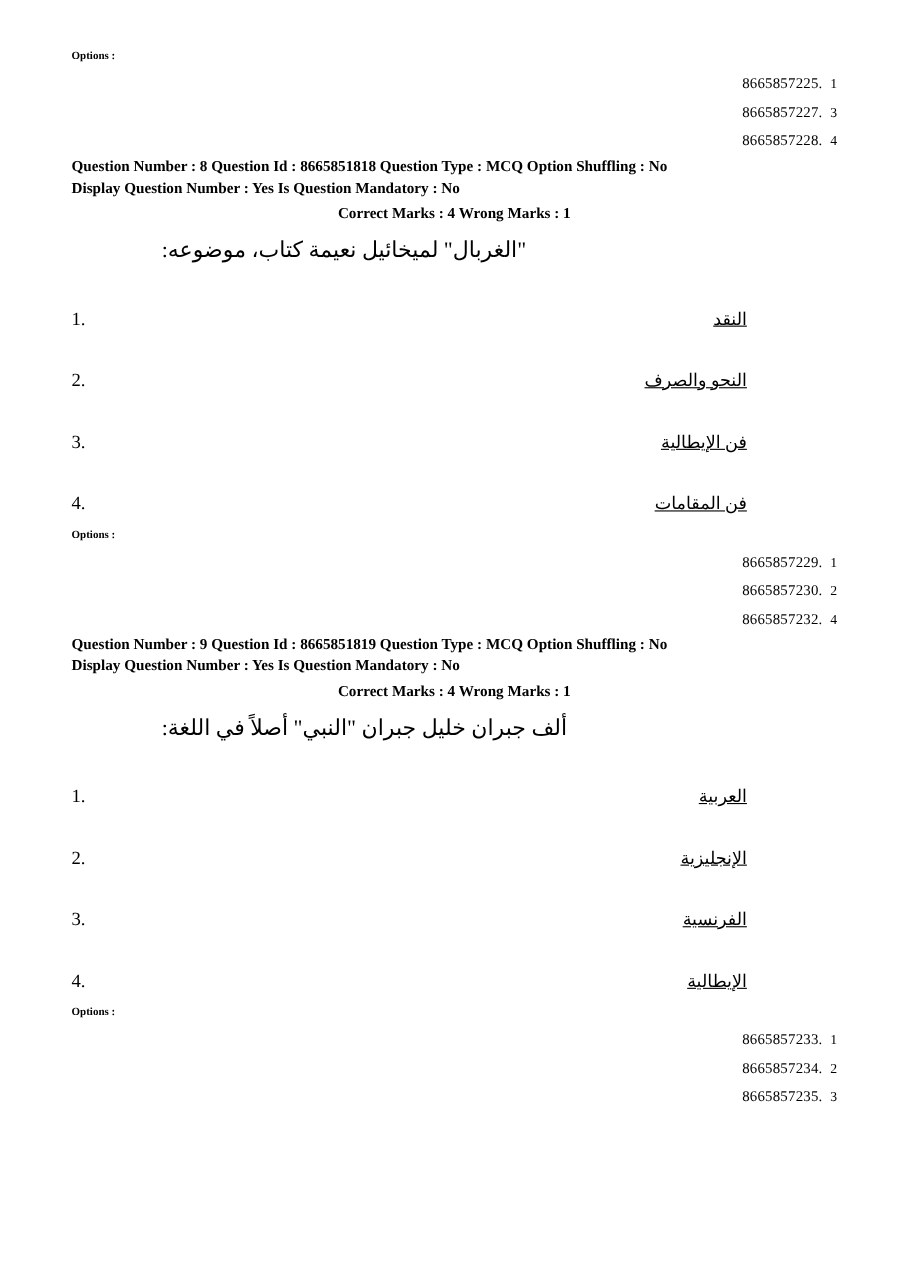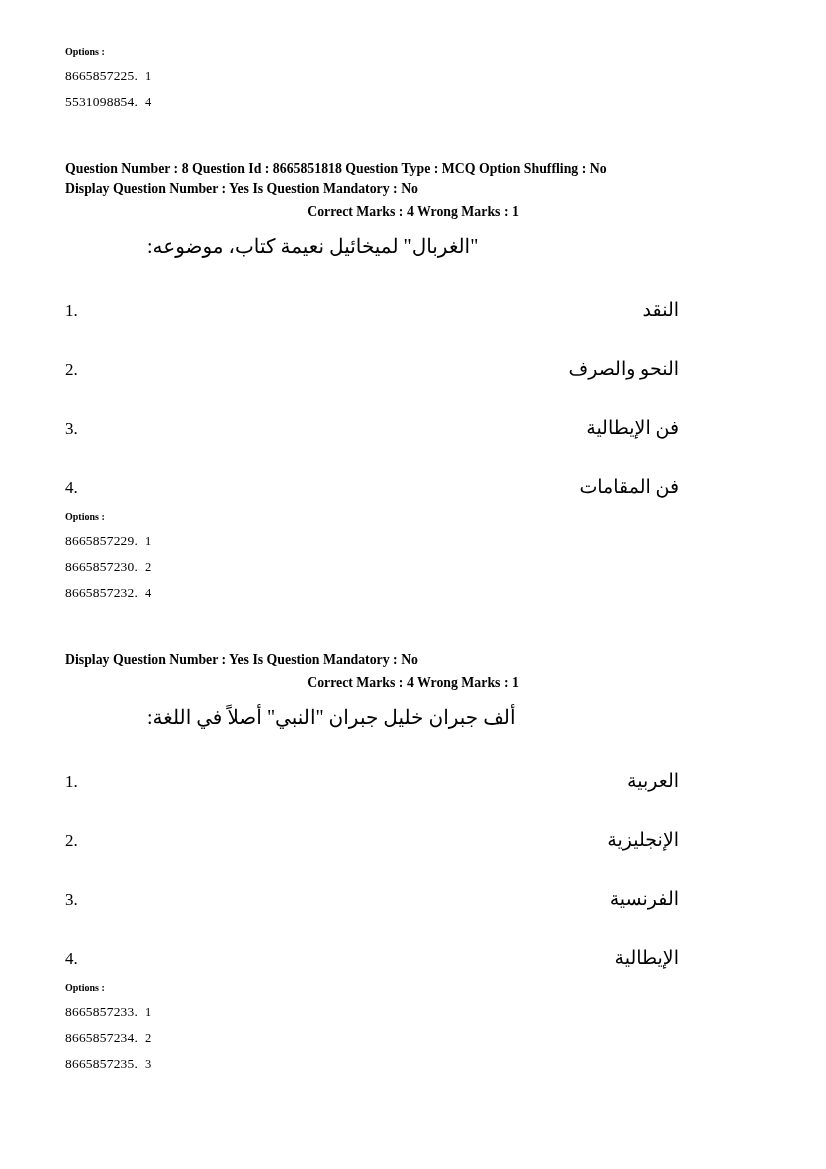--- a/index.html
+++ b/index.html
@@ -15,25 +15,26 @@
 
   .options-label {
     font-weight: bold;
     font-size: 10px;
     line-height: 22px;
   }
   .oid-row {
     font-size: 13.5px;
     line-height: 25px;
     white-space: nowrap;
+    text-align: right;
   }
   .oid { letter-spacing: 0.2px; }
   .oid-n { margin-left: 7px; font-size: 12.5px; }
 
-  .question { margin-top: 44px; }
+  .question { }
   .q-header {
     font-weight: bold;
     font-size: 13.8px;
     line-height: 19.5px;
     max-width: 680px;
   }
   .q-marks {
     font-weight: bold;
     font-size: 13.8px;
     line-height: 19.5px;
@@ -50,36 +51,39 @@
   }
   .choice-row {
     display: flex;
     justify-content: space-between;
     align-items: baseline;
     padding-right: 82px;
     margin-top: 36px;
   }
   .choice-row.first { margin-top: 38px; }
   .choice-num { font-size: 17px; }
-  .choice-text { direction: rtl; font-size: 19px; }
+  .choice-text { direction: rtl; font-size: 16px; text-decoration: underline; }
 
   .q-options-label { margin-top: 8px; }
 </style>
 </head>
 <body>
 
 <div class="page">
 
   <section>
     <div class="options-label">Options :</div>
     <div class="oid-row">
       <span class="oid">8665857225.</span><span class="oid-n">1</span>
     </div>
     <div class="oid-row">
-      <span class="oid">5531098854.</span><span class="oid-n">4</span>
+      <span class="oid">8665857227.</span><span class="oid-n">3</span>
+    </div>
+    <div class="oid-row">
+      <span class="oid">8665857228.</span><span class="oid-n">4</span>
     </div>
   </section>
 
   <section class="question">
     <div class="q-header">
       <div>Question Number : 8 Question Id : 8665851818 Question Type : MCQ Option Shuffling : No</div>
       <div>Display Question Number : Yes Is Question Mandatory : No</div>
     </div>
     <div class="q-marks">Correct Marks : 4 Wrong Marks : 1</div>
     <div class="q-text">"الغربال" لميخائيل نعيمة كتاب، موضوعه:</div>
@@ -108,20 +112,21 @@
     <div class="oid-row">
       <span class="oid">8665857230.</span><span class="oid-n">2</span>
     </div>
     <div class="oid-row">
       <span class="oid">8665857232.</span><span class="oid-n">4</span>
     </div>
   </section>
 
   <section class="question">
     <div class="q-header">
+      <div>Question Number : 9 Question Id : 8665851819 Question Type : MCQ Option Shuffling : No</div>
       <div>Display Question Number : Yes Is Question Mandatory : No</div>
     </div>
     <div class="q-marks">Correct Marks : 4 Wrong Marks : 1</div>
     <div class="q-text">ألف جبران خليل جبران "النبي" أصلاً في اللغة:</div>
 
     <div class="choice-row first">
       <span class="choice-num">1.</span>
       <span class="choice-text">العربية</span>
     </div>
     <div class="choice-row">

